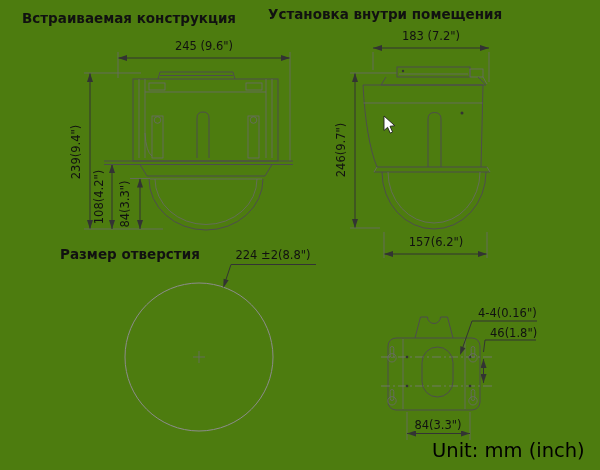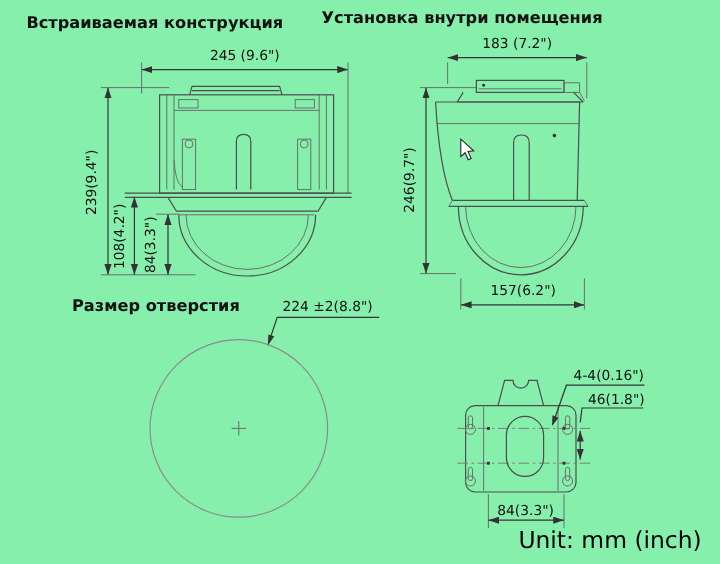--- a/index.html
+++ b/index.html
@@ -1,16 +1,16 @@
 <!DOCTYPE html>
 <html><head>
 <meta charset="utf-8">
 <style>
   html,body{margin:0;padding:0;background:#fff;}
-  .canvas{position:relative;width:600px;height:470px;background:#86efac;overflow:hidden;
+  .canvas{position:relative;width:600px;height:470px;background:#4d7c0f;overflow:hidden;
           font-family:"DejaVu Sans","Liberation Sans",sans-serif;}
   svg{position:absolute;left:0;top:0;}
   .ln{stroke:#4d4d4d;stroke-width:1;fill:none;}
   .ln2{stroke:#6a6a6a;stroke-width:0.8;fill:none;}
   .dl{stroke:#333;stroke-width:1;fill:none;}
   .cl{stroke:#7a7a7a;stroke-width:0.8;fill:none;stroke-dasharray:9 3 2 3;}
   .circle-ln{stroke:#8c8c8c;stroke-width:1;fill:none;}
   .dimtext{font-size:11.5px;fill:#111;}
   .title{font-size:13.5px;font-weight:600;fill:#111;}
   .unit{font-size:19.5px;fill:#000;}

